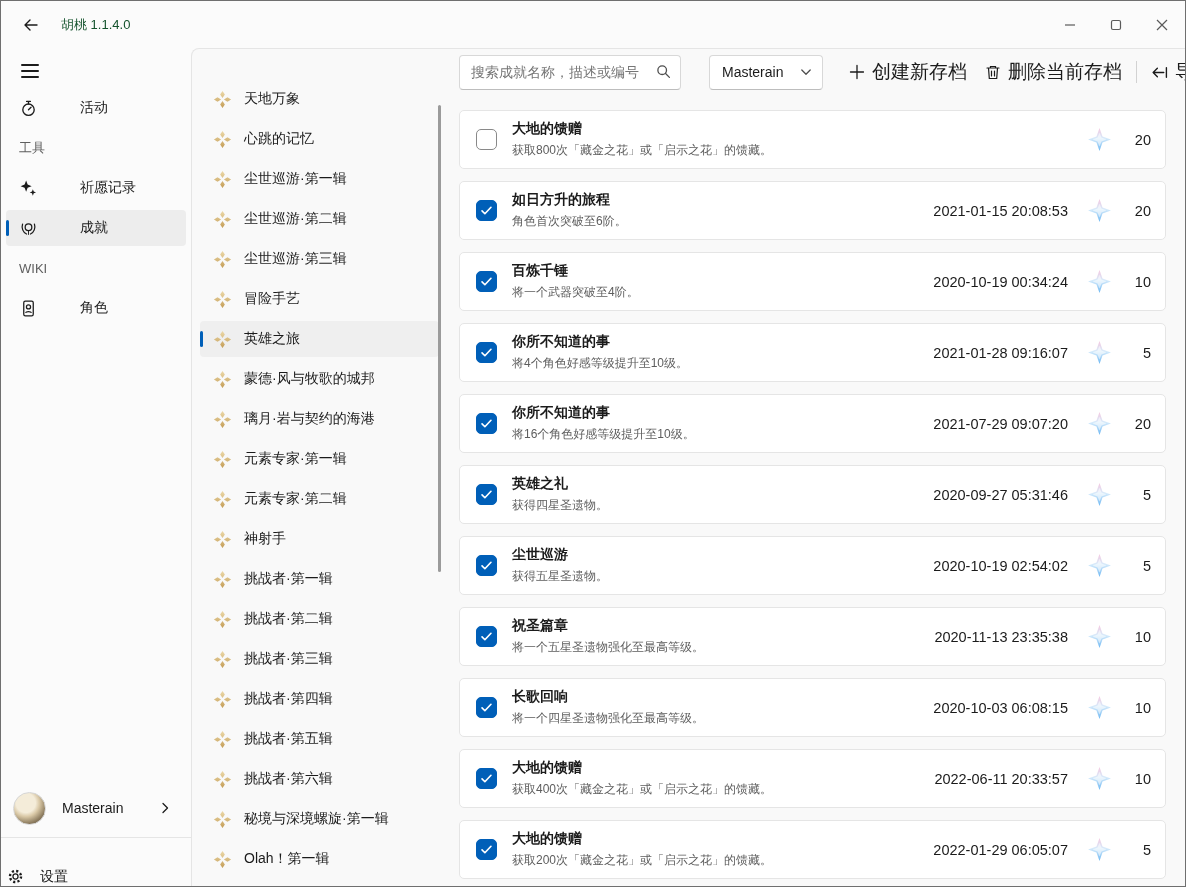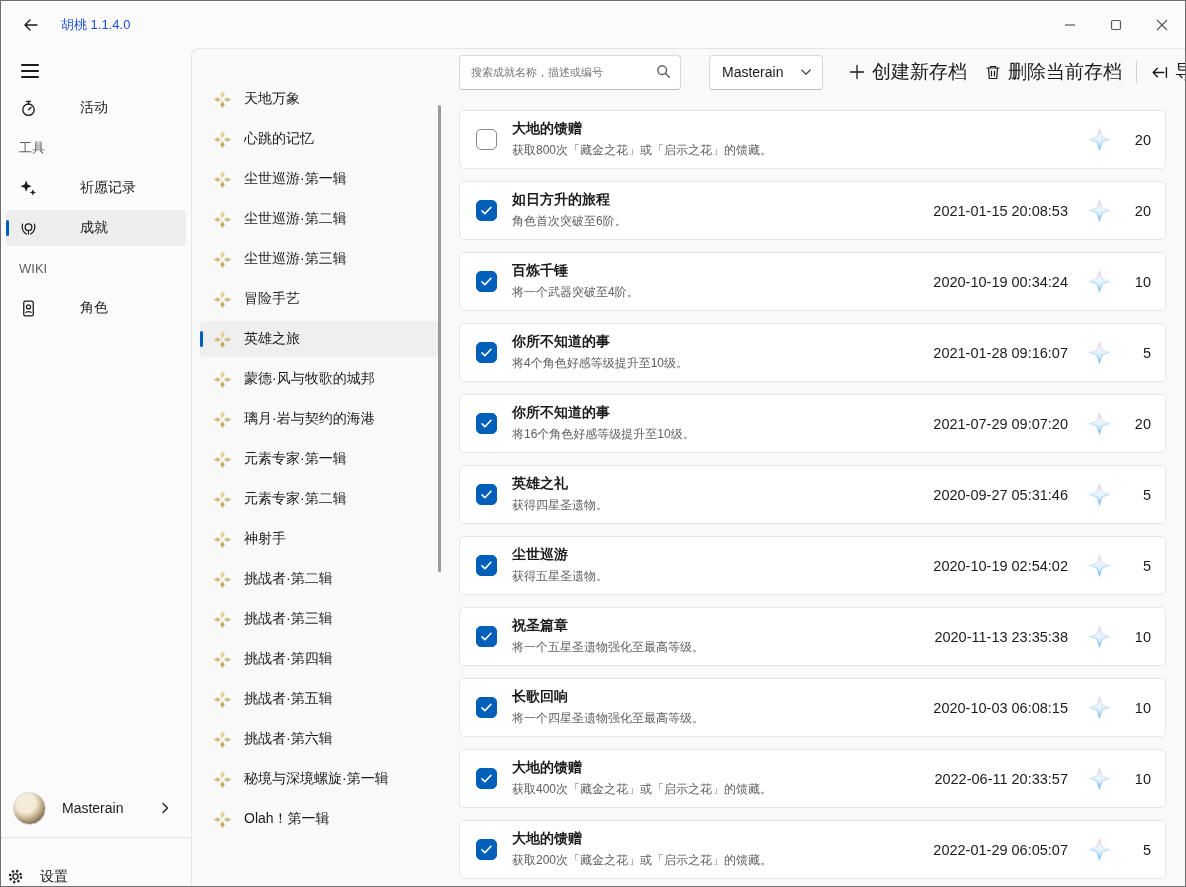--- a/index.html
+++ b/index.html
@@ -6,21 +6,21 @@
   html,body { background:#2a2a2a; }
   body { font-family: "Liberation Sans", "DejaVu Sans", sans-serif; }
   .window{
     position:relative; width:1186px; height:887px; background:#fbfbfb;
     border:1px solid #6f6f6f; overflow:hidden; color:#1b1b1b;
   }
   
   .titlebar{ height:47px; display:flex; align-items:center; }
   .back-btn{ margin-left:13px; width:34px; height:30px; border:none; background:transparent;
     display:flex; align-items:center; justify-content:center; border-radius:4px; cursor:pointer;}
-  .app-title{ margin-left:13px; font-size:13px; color:#1d4ed8; }
+  .app-title{ margin-left:13px; font-size:13px; color:#14532d; }
   .win-controls{ margin-left:auto; display:flex; height:100%; }
   .win-btn{ width:46px; height:100%; border:none; background:transparent; display:flex;
     align-items:center; justify-content:center; cursor:pointer; color:#5a5a5a;}
   
   .frame{ position:absolute; top:47px; left:0; right:0; bottom:0; display:flex; }
   
   .sidebar{ width:190px; position:relative; flex:none; }
   .hamburger{ margin:6px 0 2px 10px; width:38px; height:34px; border:none; background:transparent;
     border-radius:4px; display:flex; flex-direction:column; justify-content:center; gap:4px;
     align-items:center; cursor:pointer;}
@@ -57,21 +57,21 @@
     border-radius:2px; background:#005FB8; }
   .cat-ic{ width:21px; height:21px; flex:none; }
   .cat-label{ margin-left:11px; font-size:14px; white-space:nowrap; }
   .cat-scrollthumb{ position:absolute; left:246px; top:56px; width:3px; height:467px;
     background:#9b9b9b; border-radius:2px; }
   
   .main-col{ position:absolute; left:267px; right:19px; top:0; bottom:0; display:flex; flex-direction:column; }
   .toolbar{ margin-top:5px; height:36px; display:flex; align-items:center; flex:none; }
   .searchbox{ position:relative; width:222px; height:35px; flex:none; }
   .searchbox input{ width:100%; height:100%; border:1px solid #d8d8d8; border-bottom-color:#bdbdbd;
-    border-radius:4px; background:#fff; padding:0 34px 0 11px; font-size:11px;
+    border-radius:4px; background:#fff; padding:0 34px 0 11px; font-size:14px;
     font-family:"Liberation Sans","DejaVu Sans",sans-serif; color:#ef4444; outline:none;}
   .searchbox input::placeholder{ color:#767676; }
   .search-ic{ position:absolute; right:10px; top:9px; }
   .profile-select{ margin-left:28px; width:114px; height:35px; border:1px solid #d8d8d8;
     border-bottom-color:#bdbdbd; border-radius:4px; background:#fff; display:flex; align-items:center;
     padding:0 10px 0 12px; font-size:14px; cursor:pointer; flex:none;}
   .profile-select .sel-chevron{ margin-left:auto; }
   .tb-btn{ display:flex; align-items:center; gap:7px; border:none; background:transparent;
     font-size:19px; color:#1b1b1b; padding:0 9px; height:34px; border-radius:4px; cursor:pointer;
     font-family:"Liberation Sans","DejaVu Sans",sans-serif; white-space:nowrap;}
@@ -279,20 +279,26 @@
             <span class="cat-label">元素专家·第二辑</span>
           </div>
 
           <div class="cat-item">
             <svg class="cat-ic" viewBox="0 0 24 24" fill="url(#goldGrad)">
               <path d="M12 2.2l2.7 4.1L12 10.4 9.3 6.3zM13.6 12l4.1-2.7 4.1 2.7-4.1 2.7zM12 13.6l2.7 4.1-2.7 4.1-2.7-4.1zM2.2 12l4.1-2.7 4.1 2.7-4.1 2.7z"></path>
             </svg>
             <span class="cat-label">神射手</span>
           </div>
 
+          <div class="cat-item">
+            <svg class="cat-ic" viewBox="0 0 24 24" fill="url(#goldGrad)">
+              <path d="M12 2.2l2.7 4.1L12 10.4 9.3 6.3zM13.6 12l4.1-2.7 4.1 2.7-4.1 2.7zM12 13.6l2.7 4.1-2.7 4.1-2.7-4.1zM2.2 12l4.1-2.7 4.1 2.7-4.1 2.7z"></path>
+            </svg>
+            <span class="cat-label">挑战者·第一辑</span>
+          </div>
 
           <div class="cat-item">
             <svg class="cat-ic" viewBox="0 0 24 24" fill="url(#goldGrad)">
               <path d="M12 2.2l2.7 4.1L12 10.4 9.3 6.3zM13.6 12l4.1-2.7 4.1 2.7-4.1 2.7zM12 13.6l2.7 4.1-2.7 4.1-2.7-4.1zM2.2 12l4.1-2.7 4.1 2.7-4.1 2.7z"></path>
             </svg>
             <span class="cat-label">挑战者·第二辑</span>
           </div>
 
           <div class="cat-item">
             <svg class="cat-ic" viewBox="0 0 24 24" fill="url(#goldGrad)">

